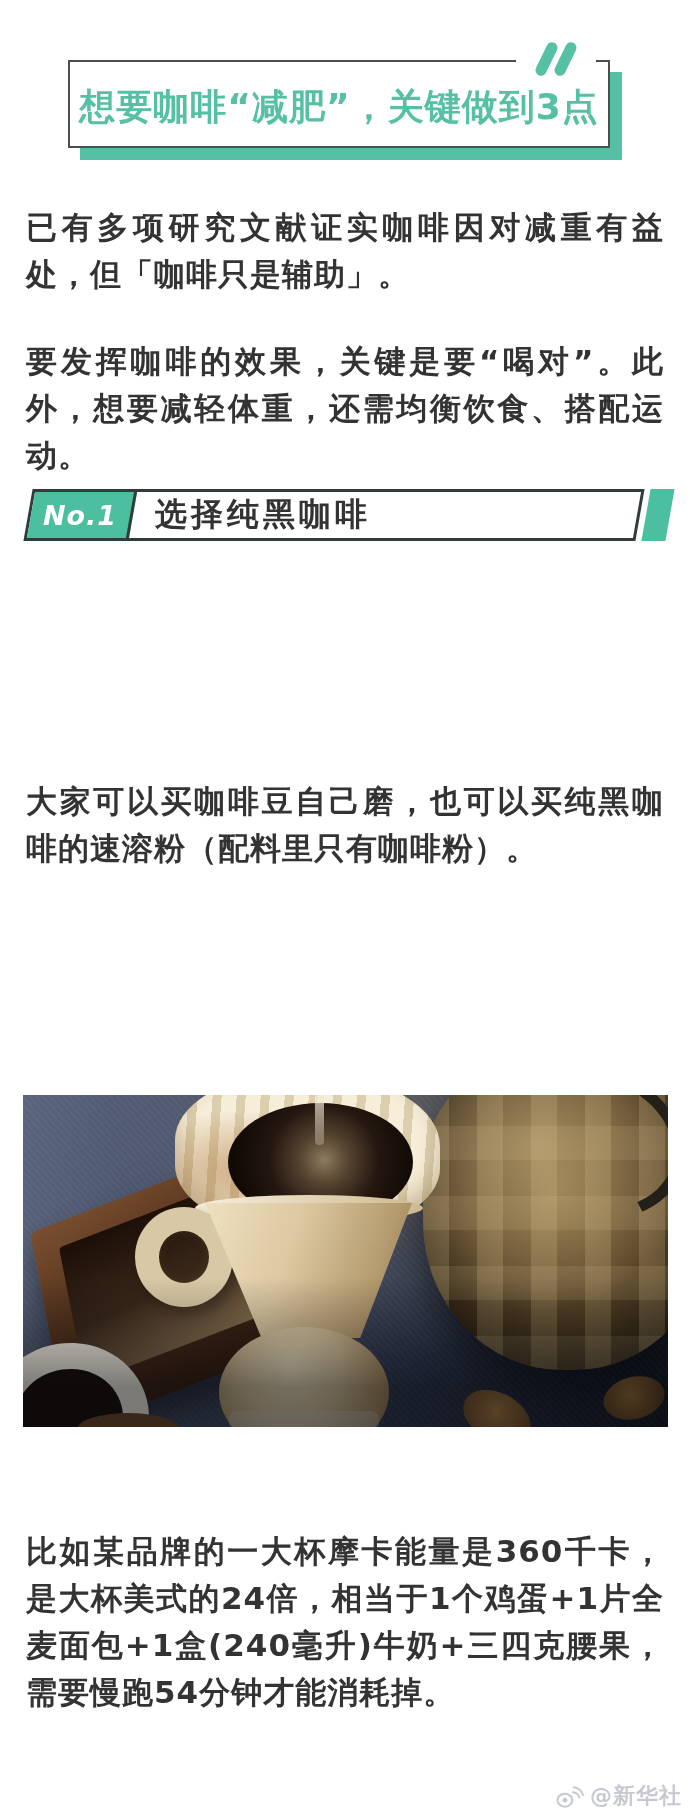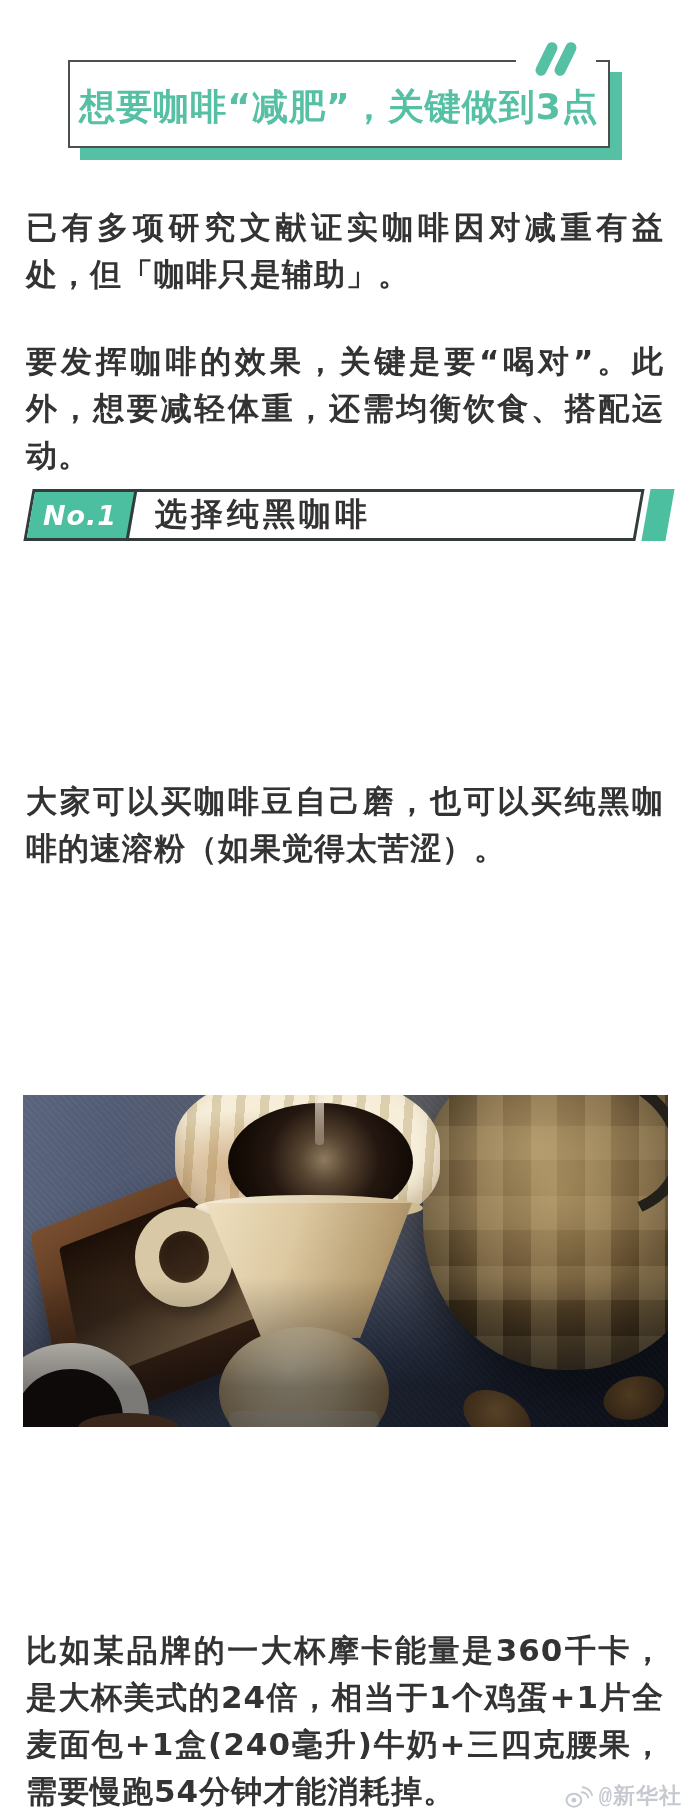--- a/index.html
+++ b/index.html
@@ -177,21 +177,21 @@
     background: linear-gradient(rgba(0,0,0,0) 55%, rgba(4,5,9,0.5) 88%);
   }
 
   
   .watermark {
     position: absolute; right: 8px; bottom: 6px;
     display: flex; align-items: center; gap: 5px;
     color: #c6cad0;
   }
   .watermark-text {
-    font-size: 22px; font-weight: 600; letter-spacing: 1px; color: #c6cad0; font-family: Liberation Mono, monospace;
+    font-size: 22px; font-weight: 600; letter-spacing: 1px; color: #c6cad0;
   }
 </style>
 </head>
 <body>
 
 <div class="page">
 
   <div class="banner">
     <div class="banner-shadow"></div>
     <div class="banner-box">
@@ -207,21 +207,21 @@
   <div class="para" style="top:338px">要发挥咖啡的效果，关键是要“喝对”。此外，想要减轻体重，还需均衡饮食、搭配运动。</div>
 
   <div class="sec-bar">
     <div class="sec-tag">
       <span class="sec-tag-label">No.1</span>
     </div>
     <div class="sec-title">选择纯黑咖啡</div>
   </div>
   <div class="sec-end"></div>
 
-  <div class="para" style="top:778px">大家可以买咖啡豆自己磨，也可以买纯黑咖啡的速溶粉（如果觉得太苦涩）。</div>
+  <div class="para" style="top:778px">大家可以买咖啡豆自己磨，也可以买纯黑咖啡的速溶粉（配料里只有咖啡粉）。</div>
 
   <div class="photo">
     <div class="photo-bg"></div>
     <div class="kettle"></div>
     <div class="kettle-handle"></div>
     <div class="wood-box">
       <div class="wood-box-cavity"></div>
     </div>
     <div class="filter"></div>
     <div class="grounds"></div>
@@ -231,21 +231,21 @@
     <div class="cone"></div>
     <div class="base-bulb"></div>
     <div class="carafe-hint"></div>
     <div class="cup-ring"></div>
     <div class="cup-side"></div>
     <div class="scoop-1"></div>
     <div class="scoop-2"></div>
     <div class="photo-shade"></div>
   </div>
 
-  <div class="para" style="top:1627px">比如某品牌的一大杯摩卡能量是360千卡，是大杯美式的24倍，相当于1个鸡蛋+1片全麦面包+1盒(240毫升)牛奶+三四克腰果，需要慢跑54分钟才能消耗掉。</div>
+  <div class="para" style="top:1528px">比如某品牌的一大杯摩卡能量是360千卡，是大杯美式的24倍，相当于1个鸡蛋+1片全麦面包+1盒(240毫升)牛奶+三四克腰果，需要慢跑54分钟才能消耗掉。</div>
 
   <div class="watermark">
     <svg width="30" height="25" viewBox="0 0 32 27">
       <g fill="none" stroke="#c6cad0" stroke-width="2.2" stroke-linecap="round">
         <ellipse cx="10.5" cy="17.5" rx="8" ry="7"></ellipse>
         <path d="M19 9 q5.5 0.5 7 5.5"></path>
         <path d="M20 3.5 q8 1 10 8.5"></path>
       </g>
       <circle cx="10.5" cy="17.5" r="2.6" fill="#c6cad0"></circle>
     </svg>

